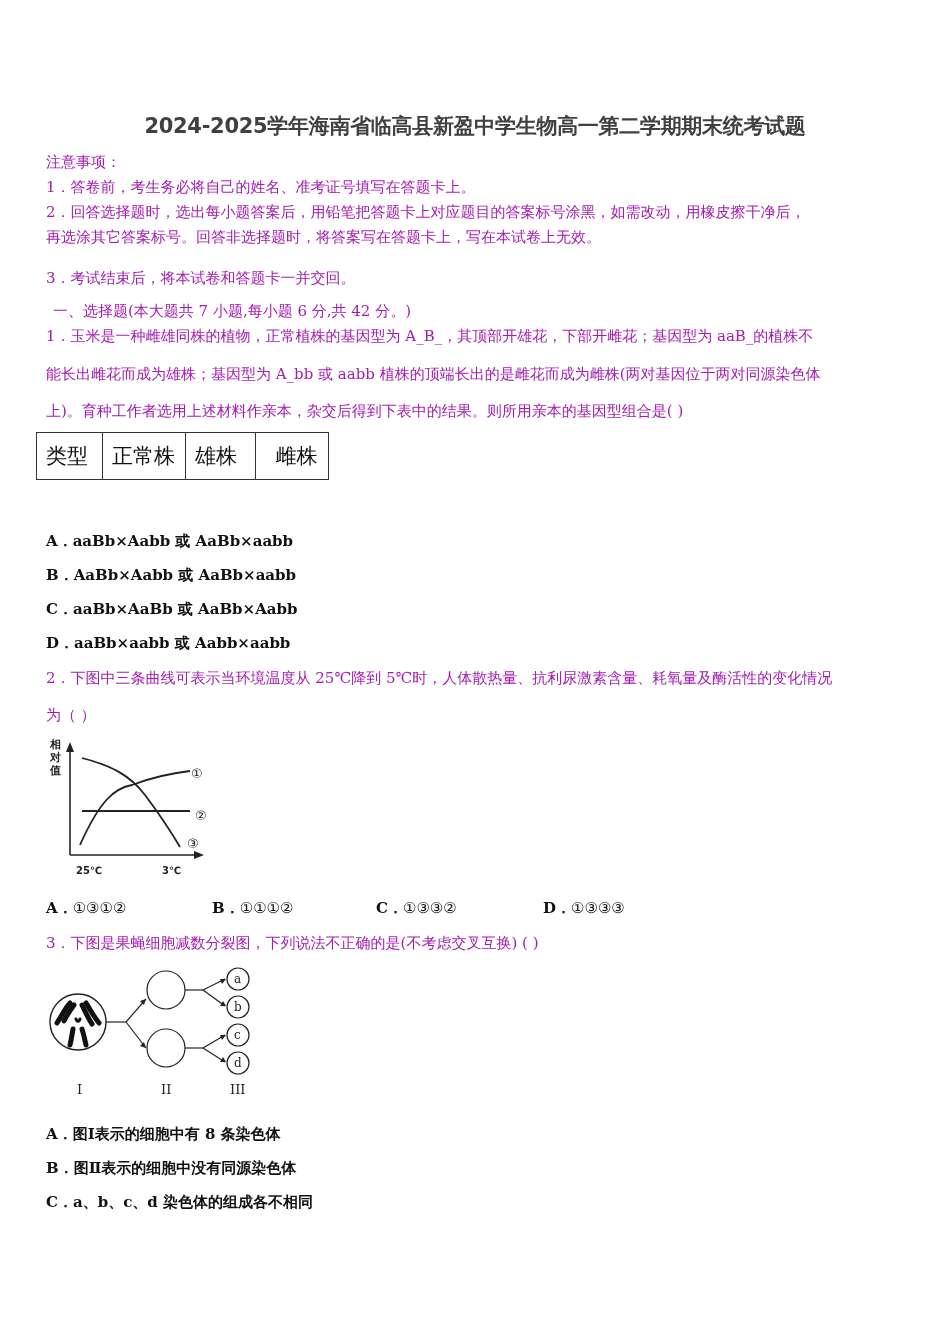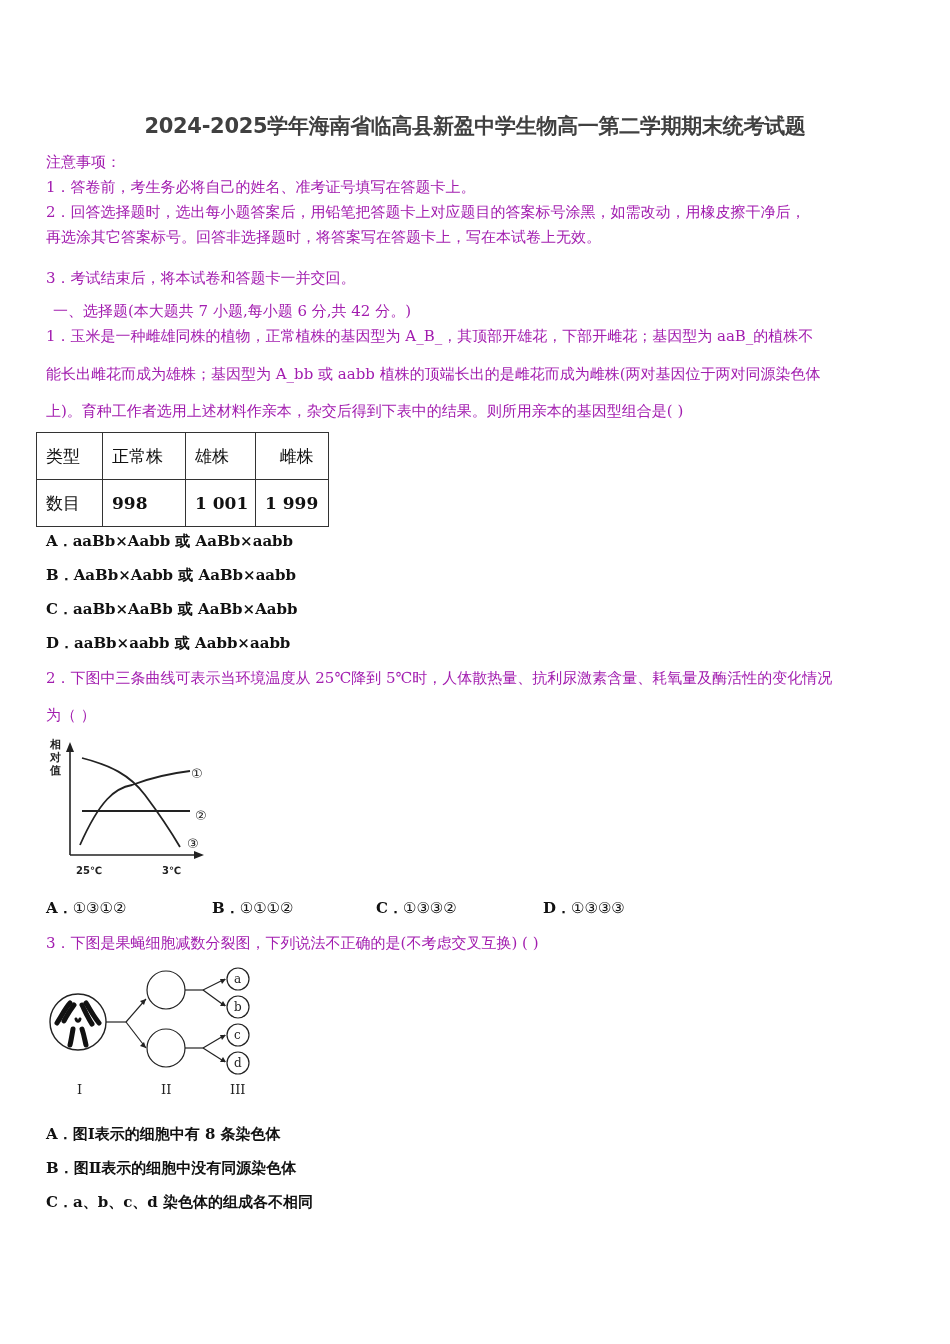--- a/index.html
+++ b/index.html
@@ -5,21 +5,21 @@
   html, body { margin: 0; padding: 0; background: #ffffff; }
   body { width: 950px; height: 1344px; position: relative; overflow: hidden;
          font-family: "DejaVu Serif", "Liberation Serif", serif; color: #111; }
   .abs { position: absolute; white-space: nowrap; }
   .title { left: 0; width: 950px; top: 112px; text-align: center;
            font-family: "DejaVu Sans", "Liberation Sans", sans-serif;
            font-weight: bold; font-size: 21px; letter-spacing: -0.3px; color: #404040; }
   .line { font-size: 15px; line-height: 20px; color: #a21caf; }
   .bold { font-weight: bold; }
   table.data { position: absolute; left: 36px; top: 432px; border-collapse: collapse;
-               font-size: 17px; }
+               font-size: 21px; }
   table.data td { border: 1.5px solid #333; height: 46px; padding: 0 0 0 9px;
                   vertical-align: middle; text-align: left; }
   .opt { font-size: 15px; font-weight: bold; }
   svg text { font-family: "DejaVu Sans", "Liberation Sans", sans-serif; }
 </style>
 </head>
 <body>
 
 <div class="abs title">2024-2025学年海南省临高县新盈中学生物高一第二学期期末统考试题</div>
 
@@ -35,26 +35,20 @@
 <div class="abs line" style="left:46px; top:364px;">能长出雌花而成为雄株；基因型为 A_bb 或 aabb 植株的顶端长出的是雌花而成为雌株(两对基因位于两对同源染色体</div>
 <div class="abs line" style="left:46px; top:401px;">上)。育种工作者选用上述材料作亲本，杂交后得到下表中的结果。则所用亲本的基因型组合是(        )</div>
 
 <table class="data">
   <tbody>
       <tr>
     <td style="width:56px;">类型</td>
     <td style="width:73px;">正常株</td>
     <td style="width:60px;">雄株</td>
     <td style="width:63px;text-align:center;">雌株</td>
-  </tr>
-  <tr>
-    <td>数目</td>
-    <td class="bold">998</td>
-    <td class="bold">1 001</td>
-    <td class="bold">1 999</td>
   </tr>
 </tbody>
   </table>
 
 <div class="abs opt" style="left:46px; top:532px;">A．aaBb×Aabb 或 AaBb×aabb</div>
 <div class="abs opt" style="left:46px; top:566px;">B．AaBb×Aabb 或 AaBb×aabb</div>
 <div class="abs opt" style="left:46px; top:600px;">C．aaBb×AaBb 或 AaBb×Aabb</div>
 <div class="abs opt" style="left:46px; top:634px;">D．aaBb×aabb 或 Aabb×aabb</div>
 
 <div class="abs line" style="left:46px; top:668px;">2．下图中三条曲线可表示当环境温度从 25℃降到 5℃时，人体散热量、抗利尿激素含量、耗氧量及酶活性的变化情况</div>

